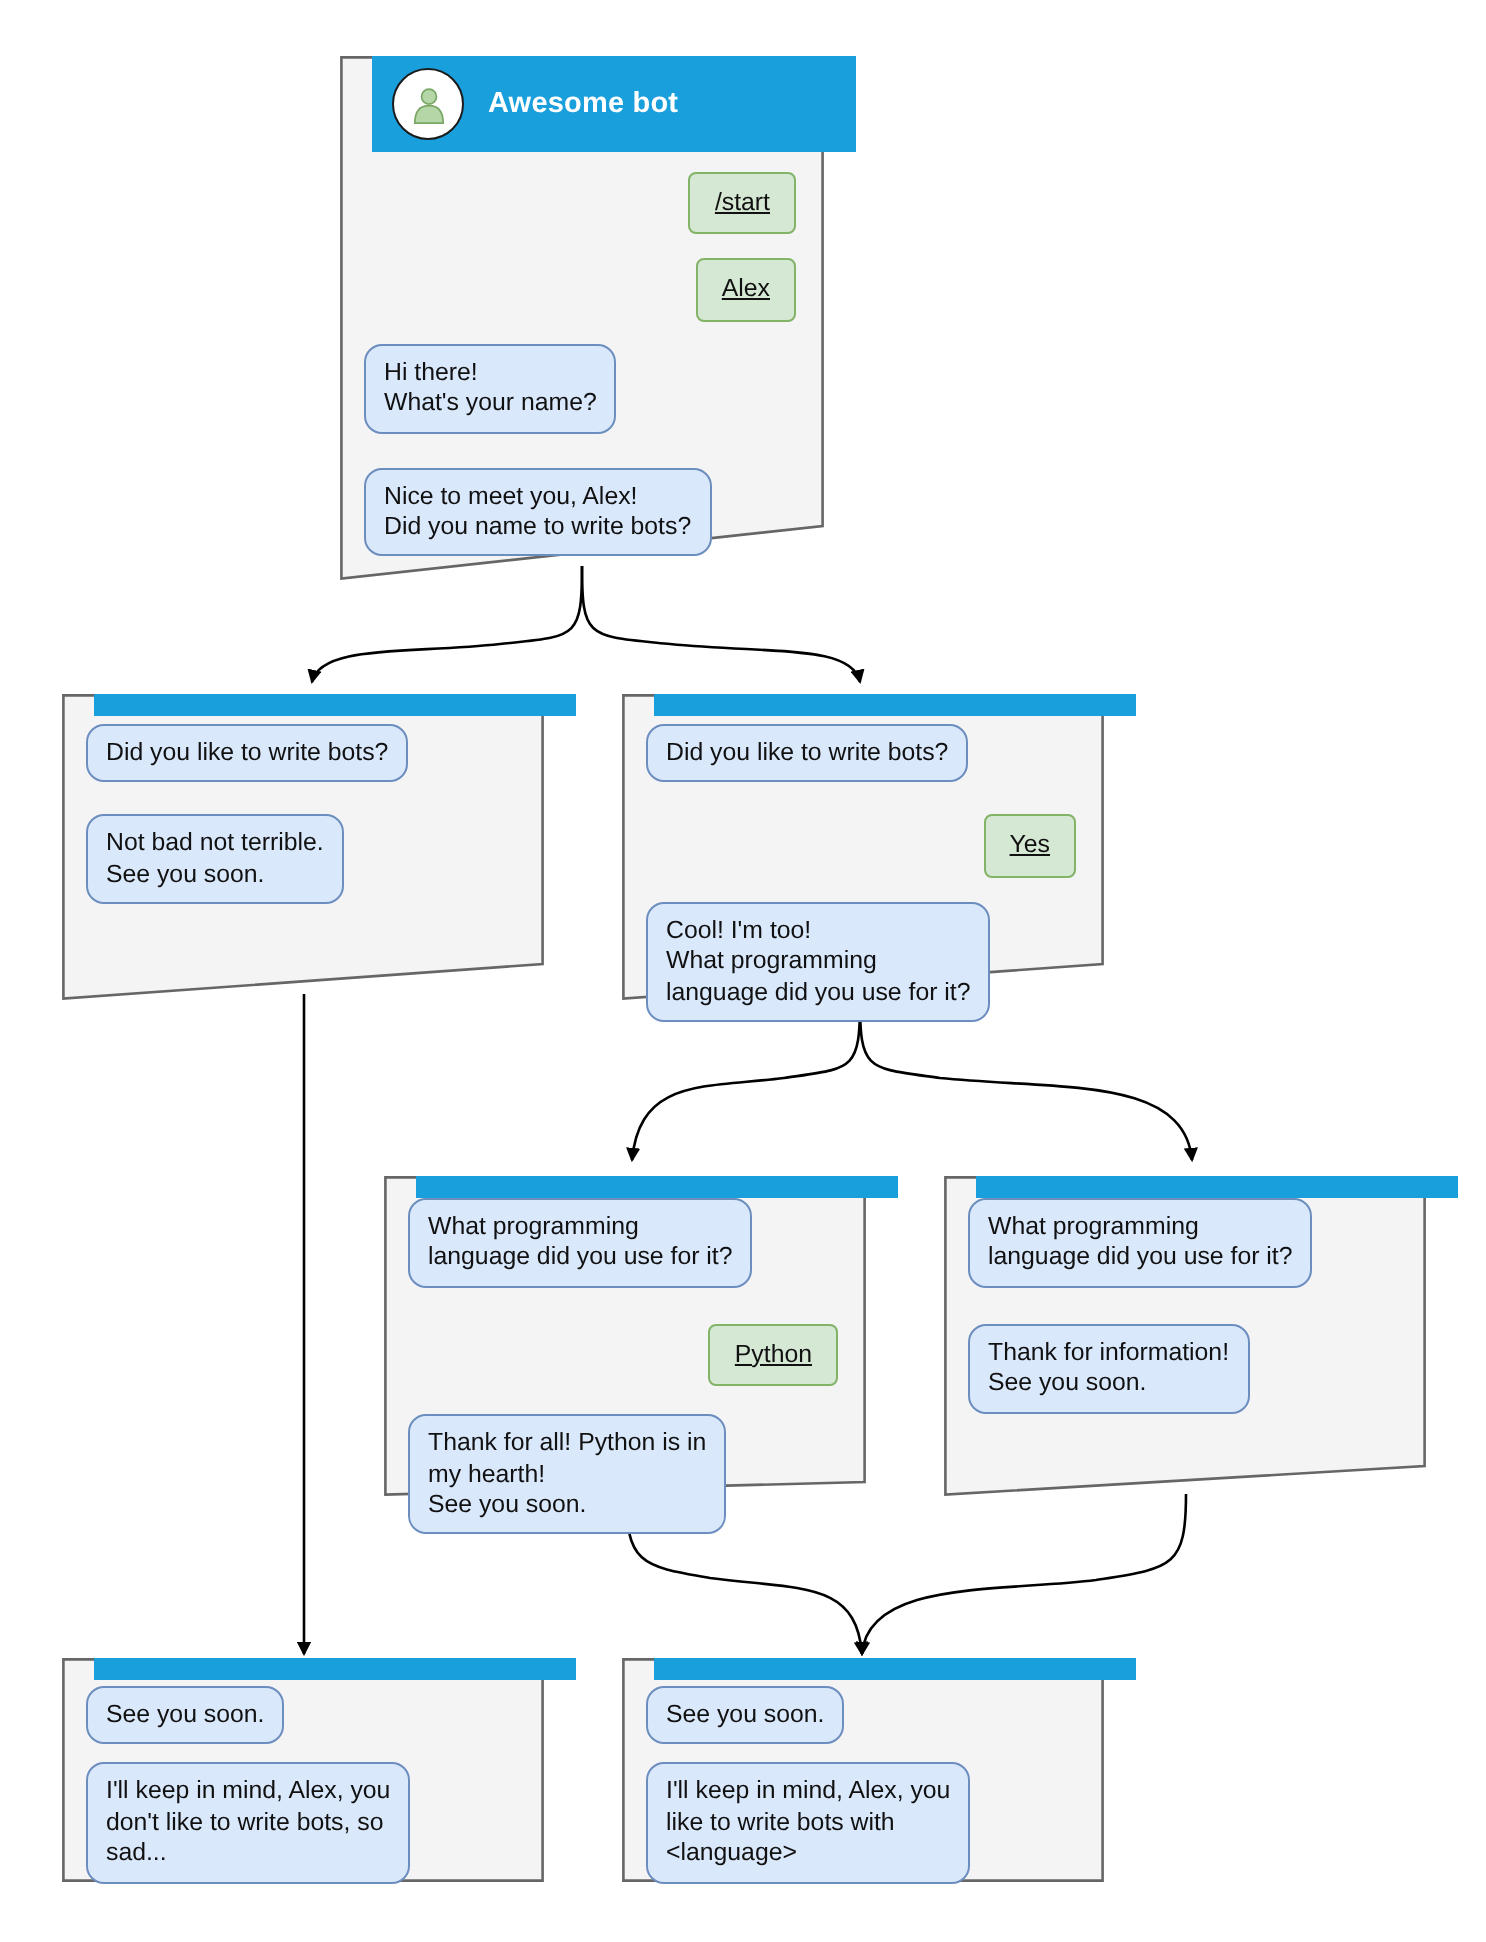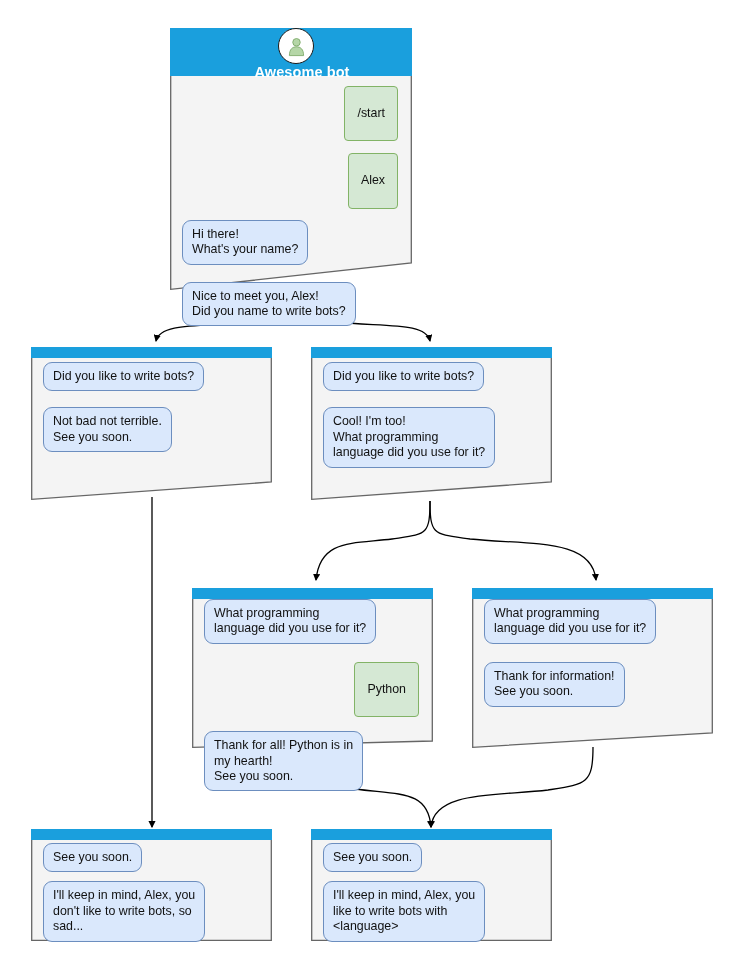--- a/index.html
+++ b/index.html
@@ -50,28 +50,27 @@
 
   .card-inner {
     position: relative;
     z-index: 1;
     width: 100%;
     height: 100%;
   }
 
   .card-header {
     position: absolute;
-    left: 0;
+    left: 16px;
     top: 0;
     width: 100%;
     background: #1a9fdd;
     box-sizing: border-box;
     display: flex;
     align-items: center;
-    flex-direction: column;
   }
 
   .card-header.bar-only {
     height: 11px;
   }
 
   .card-header.with-title {
     height: 48px;
     padding-left: 10px;
   }
@@ -125,23 +124,24 @@
     background: #dae8fc;
     border: 1px solid #6c8ebf;
     border-radius: 9px;
     padding: 6px 9px 6px 9px;
   }
 
   .bubble.user {
     background: #d5e8d4;
     border: 1px solid #82b366;
     border-radius: 4px;
-    padding: 19px 12px;
+    padding: 7px 12px;
     min-width: 46px;
     text-align: left;
+    text-decoration: underline;
   }
 </style>
 </head>
 <body>
 
 <div id="canvas">
 
   <svg id="connectors" viewBox="0 0 743 971" width="743" height="971">
     <defs>
       <marker id="arrow" viewBox="0 0 10 10" refX="8.5" refY="5" markerWidth="5.5" markerHeight="5.5" orient="auto-start-reverse">
@@ -219,20 +219,23 @@
   <div class="card" style="left:311px; top:347px; width:241px; height:153px;">
     <svg class="card-bg" viewBox="0 0 241 153" preserveAspectRatio="none">
       <polygon points="0.7,0.7 240.3,0.7 240.3,135 0.7,152.3" fill="#f4f4f4" stroke="#666666" stroke-width="1.3"></polygon>
     </svg>
     <div class="card-inner">
       <div class="card-header bar-only"></div>
       <div class="chat" style="top:15px;">
         <div class="msg-row left" style="margin-bottom:16px;">
           <div class="bubble bot">Did you like to write bots?</div>
         </div>
+        <div class="msg-row right" style="margin-bottom:12px;">
+          <div class="bubble user">Yes</div>
+        </div>
         <div class="msg-row left">
           <div class="bubble bot">Cool! I'm too!
 What programming
 language did you use for it?</div>
         </div>
       </div>
     </div>
   </div>
 
   <div class="card" style="left:192px; top:588px; width:241px; height:160px;">

